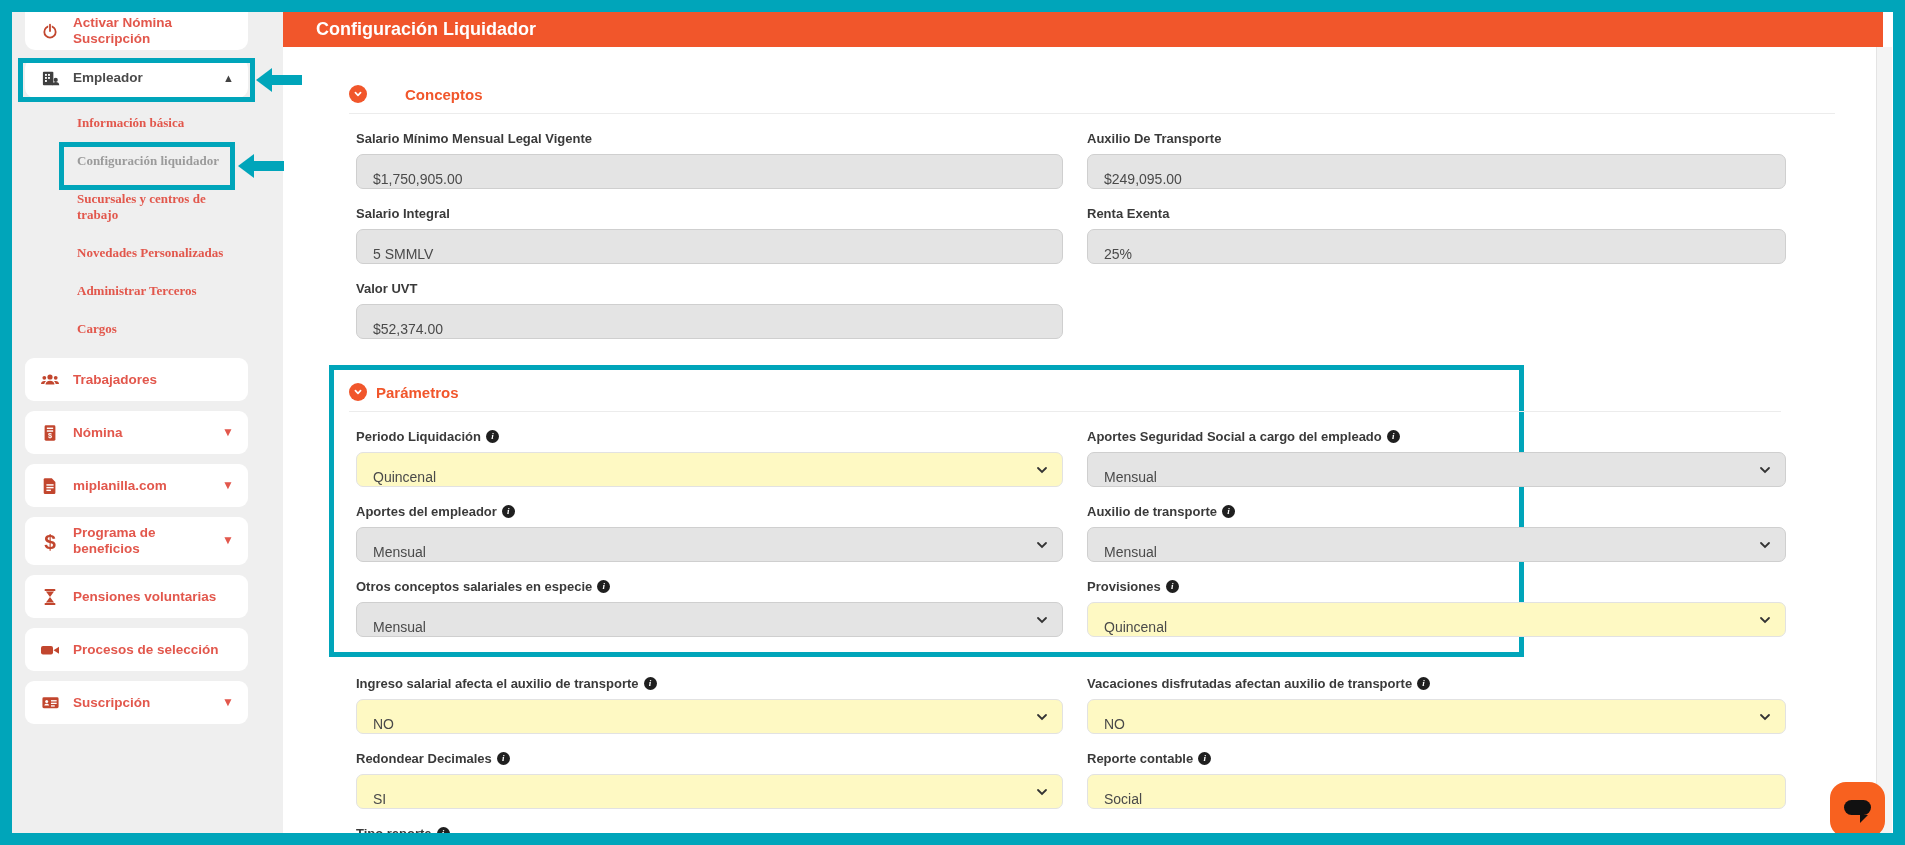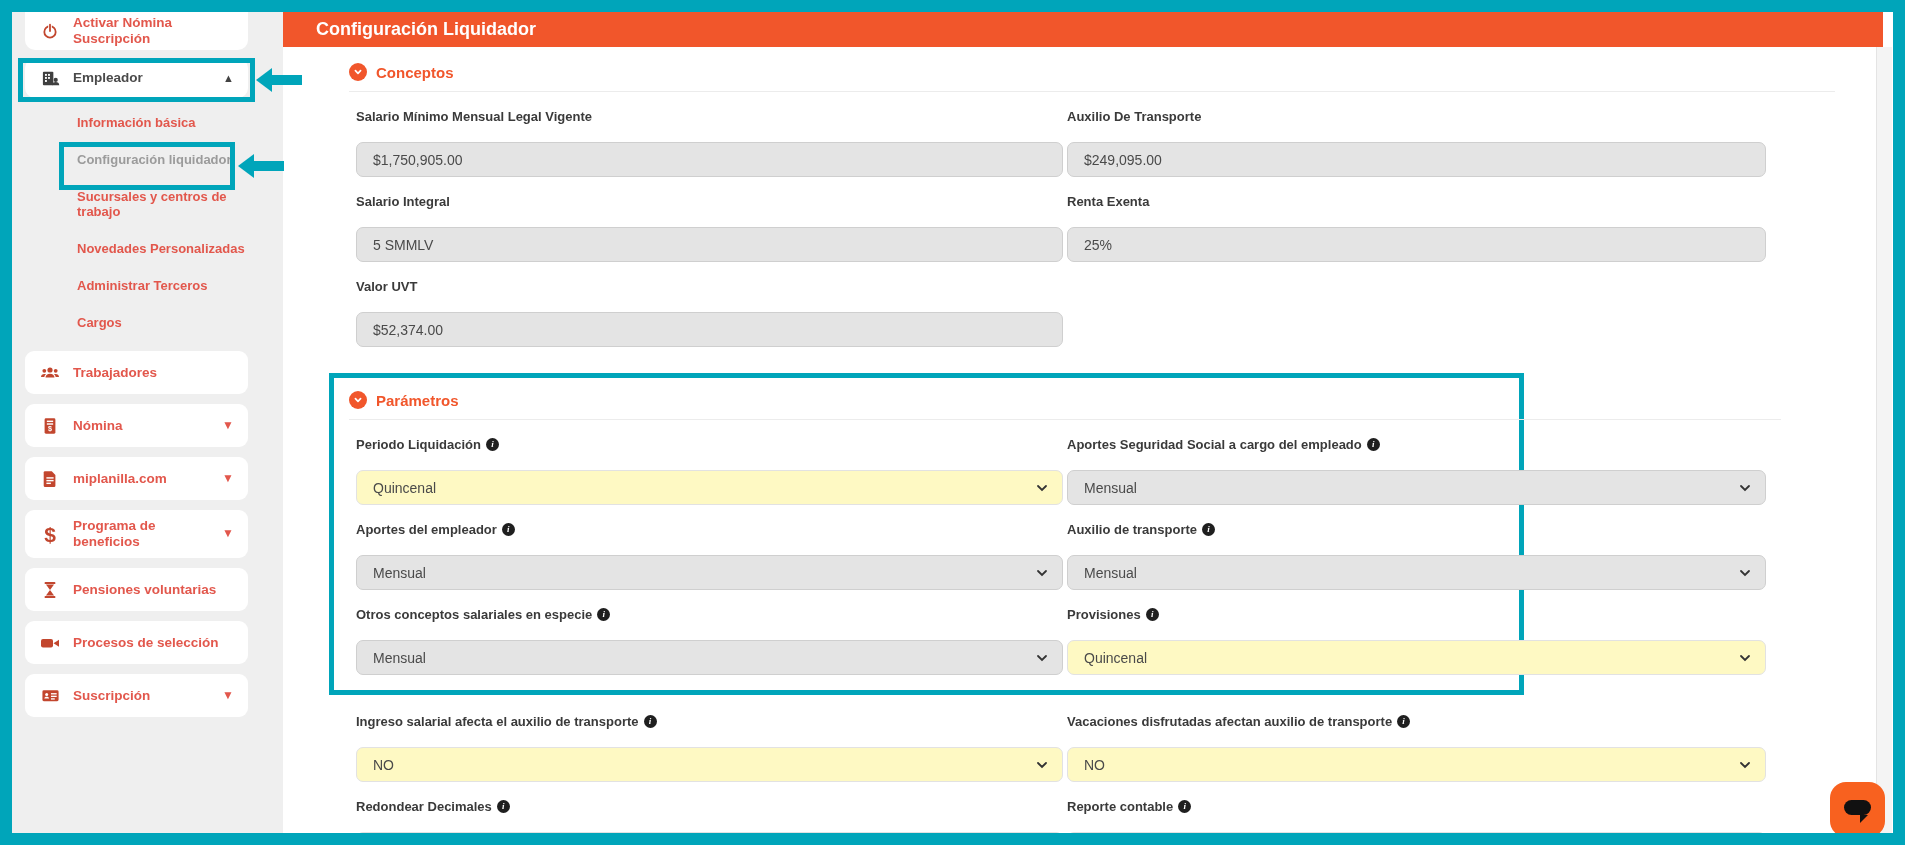--- a/index.html
+++ b/index.html
@@ -18,45 +18,45 @@
            padding-left:13px;}
   .side-card{width:223px;background:#fff;border-radius:10px;display:flex;align-items:center;
              padding:0 14px;color:var(--side-red);font-weight:700;font-size:13.5px;line-height:1.15;}
   .side-card .ic{width:22px;min-width:22px;margin-right:12px;color:var(--icon-red);display:flex;align-items:center;justify-content:center;}
   .caret{margin-left:auto;font-size:12px;color:var(--side-red);}
   .card-activar{height:38px;border-radius:0 0 10px 10px;}
   .card-empleador{height:40px;margin-top:8px;color:#4a4a4a;}
   .card-empleador .ic{color:#3f3f3f;}
   .card-empleador .caret{color:#424242;font-size:11px;}
   .sub-list{margin-top:6px;}
-  .sub-item{padding:11px 0 11px 52px;font-size:13px;font-weight:700;color:var(--side-red);width:223px;}
+  .sub-item{padding:11px 0 11px 52px;font-size:13px;font-weight:700;color:var(--side-red);width:223px;font-family:Liberation Serif, serif;}
   .sub-item.active{color:#9b9b9b;}
   .cards{margin-top:0;}
   .cards .side-card{height:43px;margin-top:10px;border-radius:9px;}
   .cards .side-card.twoline{height:48px;}
   .dollar-glyph{font-size:21px;font-weight:700;line-height:1;}
 
   
   .content{position:absolute;left:283px;top:12px;width:1610px;height:821px;background:#fff;overflow:hidden;}
   .header-bar{height:35px;width:1600px;background:var(--orange);display:flex;align-items:center;
               padding-left:33px;color:#fff;font-size:18px;font-weight:700;}
   .scroll-strip{position:absolute;left:1593px;top:35px;bottom:0;width:16px;background:#f4f4f4;border-left:1px solid #e4e4e4;}
 
   .sec-head{display:flex;align-items:center;margin-left:66px;}
   .sec-badge{width:18px;height:18px;border-radius:50%;background:var(--orange);display:flex;align-items:center;justify-content:center;margin-right:9px;}
   .sec-title{color:var(--orange);font-size:15px;font-weight:700;}
   .divider{border-top:1px solid #ececec;margin:10px 0 0 66px;width:1486px;}
 
-  .rows{margin-left:73px;display:grid;grid-template-columns:707px 699px;column-gap:4px;}
+  .rows{margin-left:73px;display:grid;grid-template-columns:707px 699px;column-gap:24px;}
   .field{margin-top:15px;}
   .flabel{font-size:13px;font-weight:700;color:var(--label);height:18px;display:flex;align-items:center;}
   .info{display:inline-flex;width:13px;height:13px;min-width:13px;border-radius:50%;background:#1f1f1f;color:#fff;
         font-size:9px;font-weight:700;align-items:center;justify-content:center;margin-left:5px;font-family:"Liberation Serif",serif;font-style:italic;}
-  .control{margin-top:17px;height:35px;border-radius:7px;display:flex;align-items:center;
-           padding:4px 16px;font-size:14px;color:var(--inputtxt);position:relative;}
+  .control{margin-top:7px;height:35px;border-radius:7px;display:flex;align-items:flex-start;
+           padding:16px 16px;font-size:14px;color:var(--inputtxt);position:relative;}
   .control.dis{background:#e4e4e4;border:1px solid #cfcfcf;}
   .control.en{background:#fef9c3;border:1px solid #e2e2e2;}
   .control .chev{position:absolute;right:12px;top:9px;}
 
   .param-box{margin:26px 0 0 46px;width:1195px;border:5px solid var(--teal);padding:13px 0 15px 0;}
   .param-box .sec-head{margin-left:15px;}
   .param-box .divider{margin-left:15px;width:1432px;}
   .param-box .rows{margin-left:22px;}
 
   .rows.below{margin-top:2px;}
@@ -200,21 +200,21 @@
     </div>
   </div>
 </div>
 
 <div class="content">
   <div class="header-bar">
     <span>Configuración Liquidador</span>
   </div>
   <div class="scroll-strip"></div>
 
-  <div class="sec-head" style="margin-top:16px;">
+  <div class="sec-head" style="margin-top:38px;gap:29px;">
     <span class="sec-badge">
       <svg width="12" height="12" viewBox="0 0 14 14">
           <path d="M4 5.5l3 3 3-3" stroke="#fff" stroke-width="2" fill="none" stroke-linecap="round" stroke-linejoin="round"></path>
         </svg>
     </span>
     <span class="sec-title">Conceptos</span>
   </div>
   <div class="divider"></div>
 
   <div class="rows">

